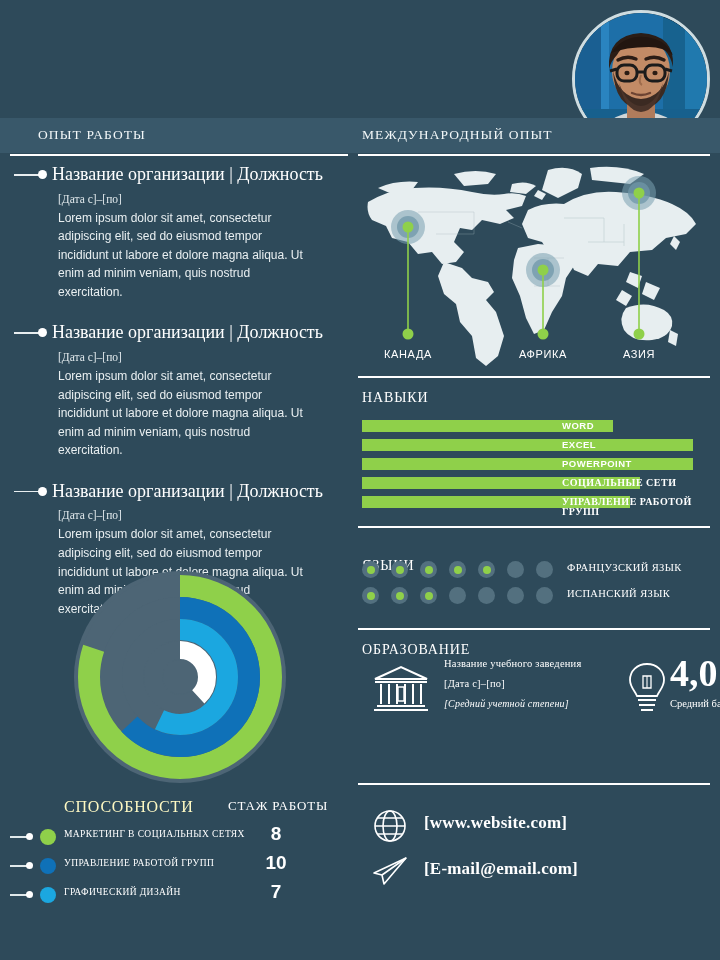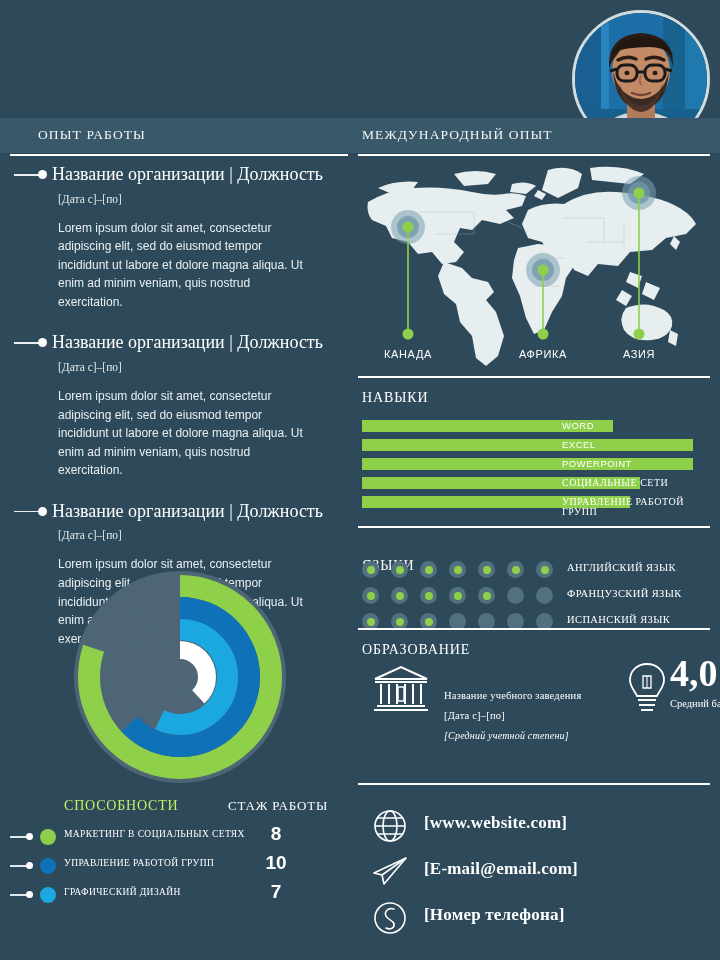--- a/index.html
+++ b/index.html
@@ -41,71 +41,71 @@
 
   
   .jobs{position:absolute;left:0;top:163px;width:348px;}
   .job{position:relative;margin-bottom:20px;}
   .job-marker{position:absolute;left:14px;top:7px;width:36px;height:9px;}
   .job-marker .ln{position:absolute;left:0;top:4px;width:26px;height:1.5px;background:#e8eef0;}
   .job-marker .dot{position:absolute;left:24px;top:0;width:9px;height:9px;border-radius:50%;background:#ffffff;}
   .job-title{margin:0 0 0 52px;padding-right:12px;font-size:18px;color:#ffffff;line-height:1.25;}
   .job-date{margin:7px 0 0 58px;font-size:11.5px;color:#e3ebee;font-family:"Liberation Serif", serif;}
   .job-desc{
-    margin:14px 34px 0 58px;font-size:12px;line-height:1.55;color:#e9eff1;
+    margin:4px 34px 0 58px;font-size:12px;line-height:1.55;color:#e9eff1;
     font-family:"Liberation Sans", sans-serif;
   }
 
   
   .radial-wrap{position:absolute;left:60px;top:568px;width:240px;height:218px;}
   .radial-wrap svg{display:block;}
 
   
   .abilities{position:absolute;left:0;top:798px;width:348px;}
   .ab-head{position:relative;height:24px;}
-  .ab-head .h1{position:absolute;left:64px;top:0;font-size:14px;letter-spacing:0.8px;color:#bef264;}
+  .ab-head .h1{position:absolute;left:64px;top:0;font-size:16px;letter-spacing:0.8px;color:#fef9c3;}
   .ab-head .h2{position:absolute;left:228px;top:0;font-size:13px;letter-spacing:0.8px;color:#ffffff;}
   .ab-row{position:relative;height:29px;}
   .ab-row .ln{position:absolute;left:10px;top:14px;width:18px;height:1.5px;background:#dfe8ea;}
   .ab-row .sdot{position:absolute;left:26px;top:11px;width:7px;height:7px;border-radius:50%;background:#ffffff;}
   .ab-row .bdot{position:absolute;left:40px;top:7px;width:16px;height:16px;border-radius:50%;}
   .ab-row .lbl{position:absolute;left:64px;top:7px;font-size:9.5px;letter-spacing:0.4px;color:#ffffff;white-space:nowrap;}
   .ab-row .yrs{position:absolute;left:228px;top:1px;width:96px;text-align:center;font-size:19px;font-weight:bold;color:#ffffff;font-family:"Liberation Sans", sans-serif;}
 
   
   .rcol{position:absolute;left:348px;top:158px;width:372px;}
 
   .map-wrap{position:absolute;left:10px;top:4px;width:352px;height:210px;}
   .map-wrap svg{display:block;}
 
   .r-rule{position:absolute;left:10px;height:2px;background:#ffffff;width:352px;}
 
   .r-title{position:absolute;left:14px;font-size:14px;letter-spacing:0.9px;color:#ffffff;}
 
   
   .skills{position:absolute;left:14px;top:262px;width:348px;}
-  .bar-row{position:relative;height:13px;margin-bottom:6px;}
+  .bar-row{position:relative;height:13px;margin-bottom:6px;font-weight:bold;}
   .bar-track{position:absolute;left:0;top:0;width:191px;height:12px;background:#5a7280;}
   .bar-fill{position:absolute;left:0;top:0;height:12px;background:#8fd04a;}
   .bar-label{position:absolute;left:200px;top:-1px;font-size:9.5px;letter-spacing:0.5px;color:#ffffff;line-height:13px;white-space:nowrap;
     font-family:"Liberation Sans", sans-serif;}
   .bar-label.serif{font-family:"Liberation Serif", serif;font-size:10px;}
   .bar-label2{position:absolute;left:200px;top:10px;font-size:10px;letter-spacing:0.5px;color:#ffffff;line-height:12px;white-space:nowrap;}
 
   
   .langs{position:absolute;left:14px;top:400px;width:348px;}
   .lang-row{position:relative;height:26px;}
   .ldot{position:absolute;top:3px;width:17px;height:17px;border-radius:50%;background:#53707f;}
   .ldot i{position:absolute;left:4.5px;top:4.5px;width:8px;height:8px;border-radius:50%;background:#8fd04a;display:block;}
   .lang-label{position:absolute;left:205px;top:4px;font-size:10.5px;letter-spacing:0.4px;color:#ffffff;white-space:nowrap;}
 
   
   .edu{position:absolute;left:14px;top:500px;width:348px;}
   .edu-icon{position:absolute;left:10px;top:6px;width:58px;height:52px;}
-  .edu-text{position:absolute;left:82px;top:0;width:180px;margin-top:32px;}
+  .edu-text{position:absolute;left:82px;top:0;width:180px;}
   .edu-text div{font-size:10.5px;color:#ffffff;margin-bottom:9px;letter-spacing:0.2px;}
   .edu-text .deg{font-style:italic;font-size:10px;}
   .bulb{position:absolute;left:262px;top:2px;width:46px;height:56px;}
   .gpa{position:absolute;left:308px;top:-4px;width:90px;}
   .gpa .val{font-size:38px;font-weight:bold;line-height:1;color:#ffffff;font-family:"Liberation Serif", serif;}
   .gpa .cap{font-size:10.5px;color:#ffffff;margin-top:6px;}
 
   
   .contacts{position:absolute;left:14px;top:648px;width:348px;}
   .c-row{position:relative;height:46px;}
@@ -363,44 +363,20 @@
           </span>
         <span class="ldot" style="left:58px">
             <i></i>
           </span>
         <span class="ldot" style="left:87px">
             <i></i>
           </span>
         <span class="ldot" style="left:116px">
             <i></i>
           </span>
-        <span class="ldot" style="left:145px">
-            <i></i>
-          </span>
-        <span class="ldot" style="left:174px">
-            <i></i>
-          </span>
-        <span class="lang-label">АНГЛИЙСКИЙ ЯЗЫК</span>
-      </div>
-      <div class="lang-row">
-        <span class="ldot" style="left:0px">
-            <i></i>
-          </span>
-        <span class="ldot" style="left:29px">
-            <i></i>
-          </span>
-        <span class="ldot" style="left:58px">
-            <i></i>
-          </span>
-        <span class="ldot" style="left:87px">
-            <i></i>
-          </span>
-        <span class="ldot" style="left:116px">
-            <i></i>
-          </span>
         <span class="ldot" style="left:145px"></span>
         <span class="ldot" style="left:174px"></span>
         <span class="lang-label">ФРАНЦУЗСКИЙ ЯЗЫК</span>
       </div>
       <div class="lang-row">
         <span class="ldot" style="left:0px">
             <i></i>
           </span>
         <span class="ldot" style="left:29px">
             <i></i>
@@ -464,25 +440,16 @@
       </div>
       <div class="c-row">
         <span class="c-icon">
           <svg width="36" height="36" viewBox="0 0 36 36" fill="none" stroke="#ffffff" stroke-width="1.6" stroke-linejoin="round">
             <path d="M2 19 L34 4 L12 30 L10 21 Z"></path>
             <path d="M10 21 L34 4"></path>
           </svg>
         </span>
         <span class="c-text">[E-mail@email.com]</span>
       </div>
-      <div class="c-row">
-        <span class="c-icon">
-          <svg width="36" height="36" viewBox="0 0 36 36" fill="none" stroke="#ffffff" stroke-width="1.6">
-            <circle cx="18" cy="18" r="15"></circle>
-            <path d="M22 9 c-6 -2 -10 3 -8 7 c2 4 7 4 8 8 c1 4 -4 6 -8 4" stroke-linecap="round"></path>
-          </svg>
-        </span>
-        <span class="c-text">[Номер телефона]</span>
-      </div>
     </div>
 
   </div>
 </div>
 
 </body></html>

